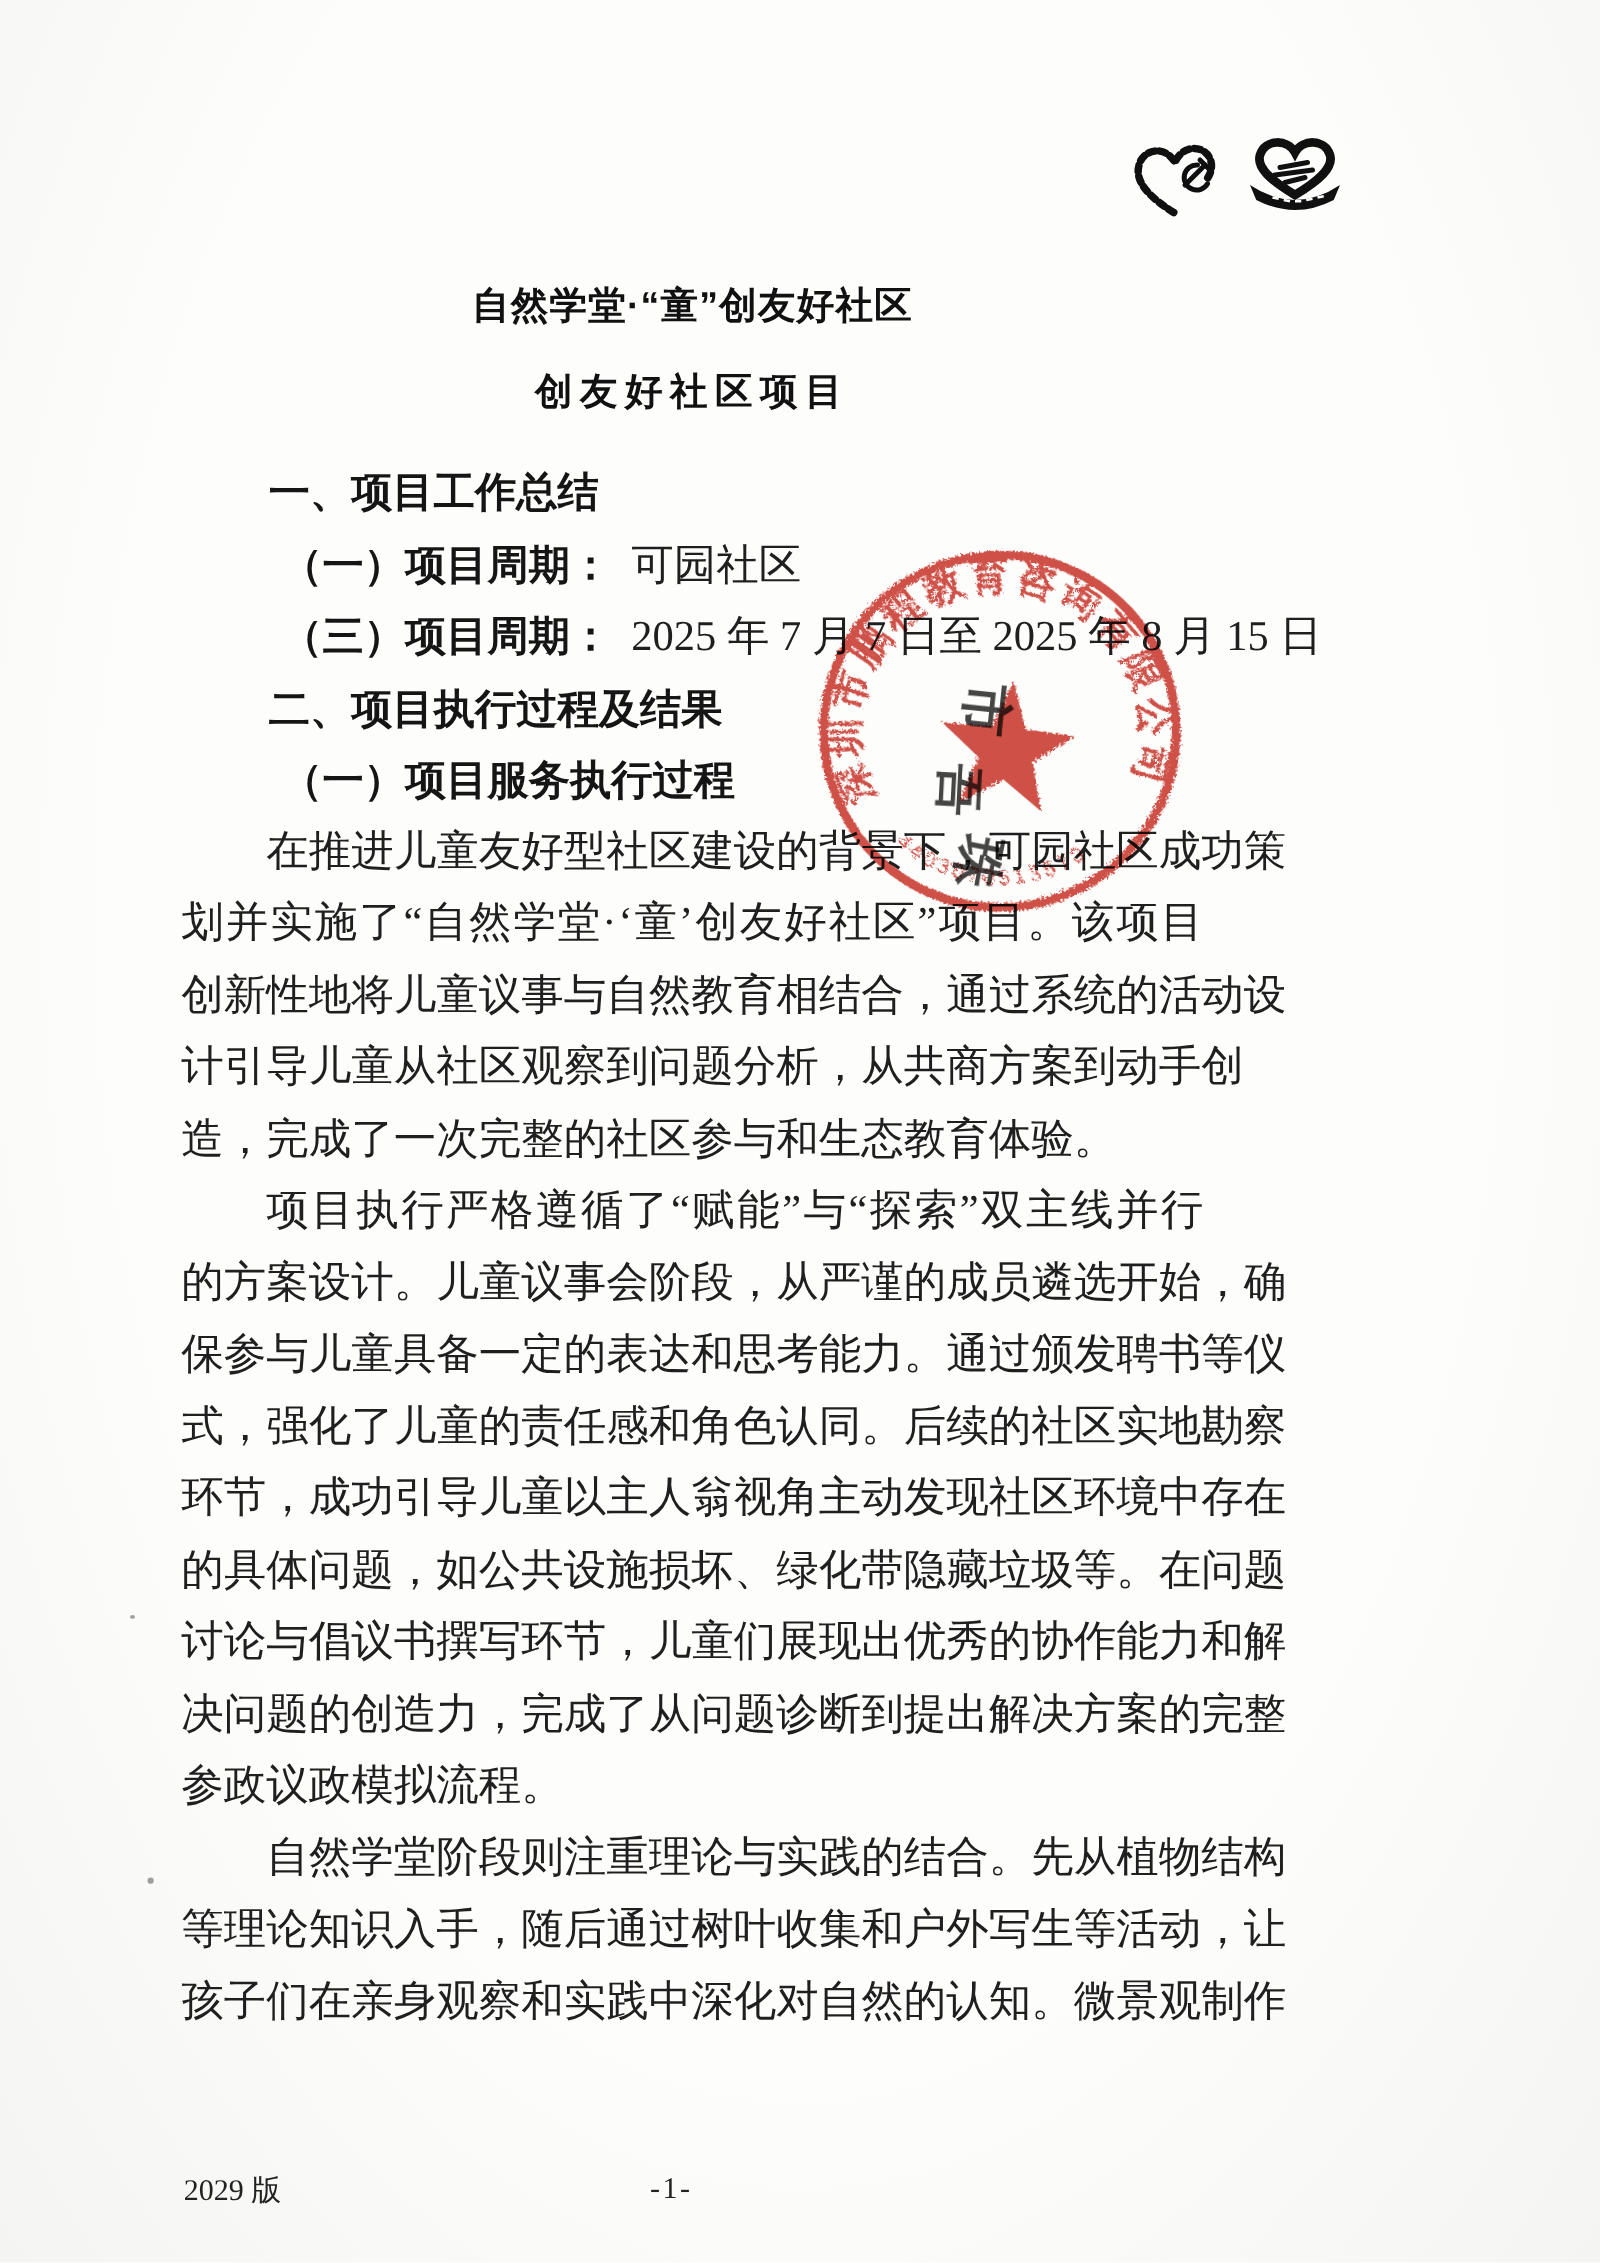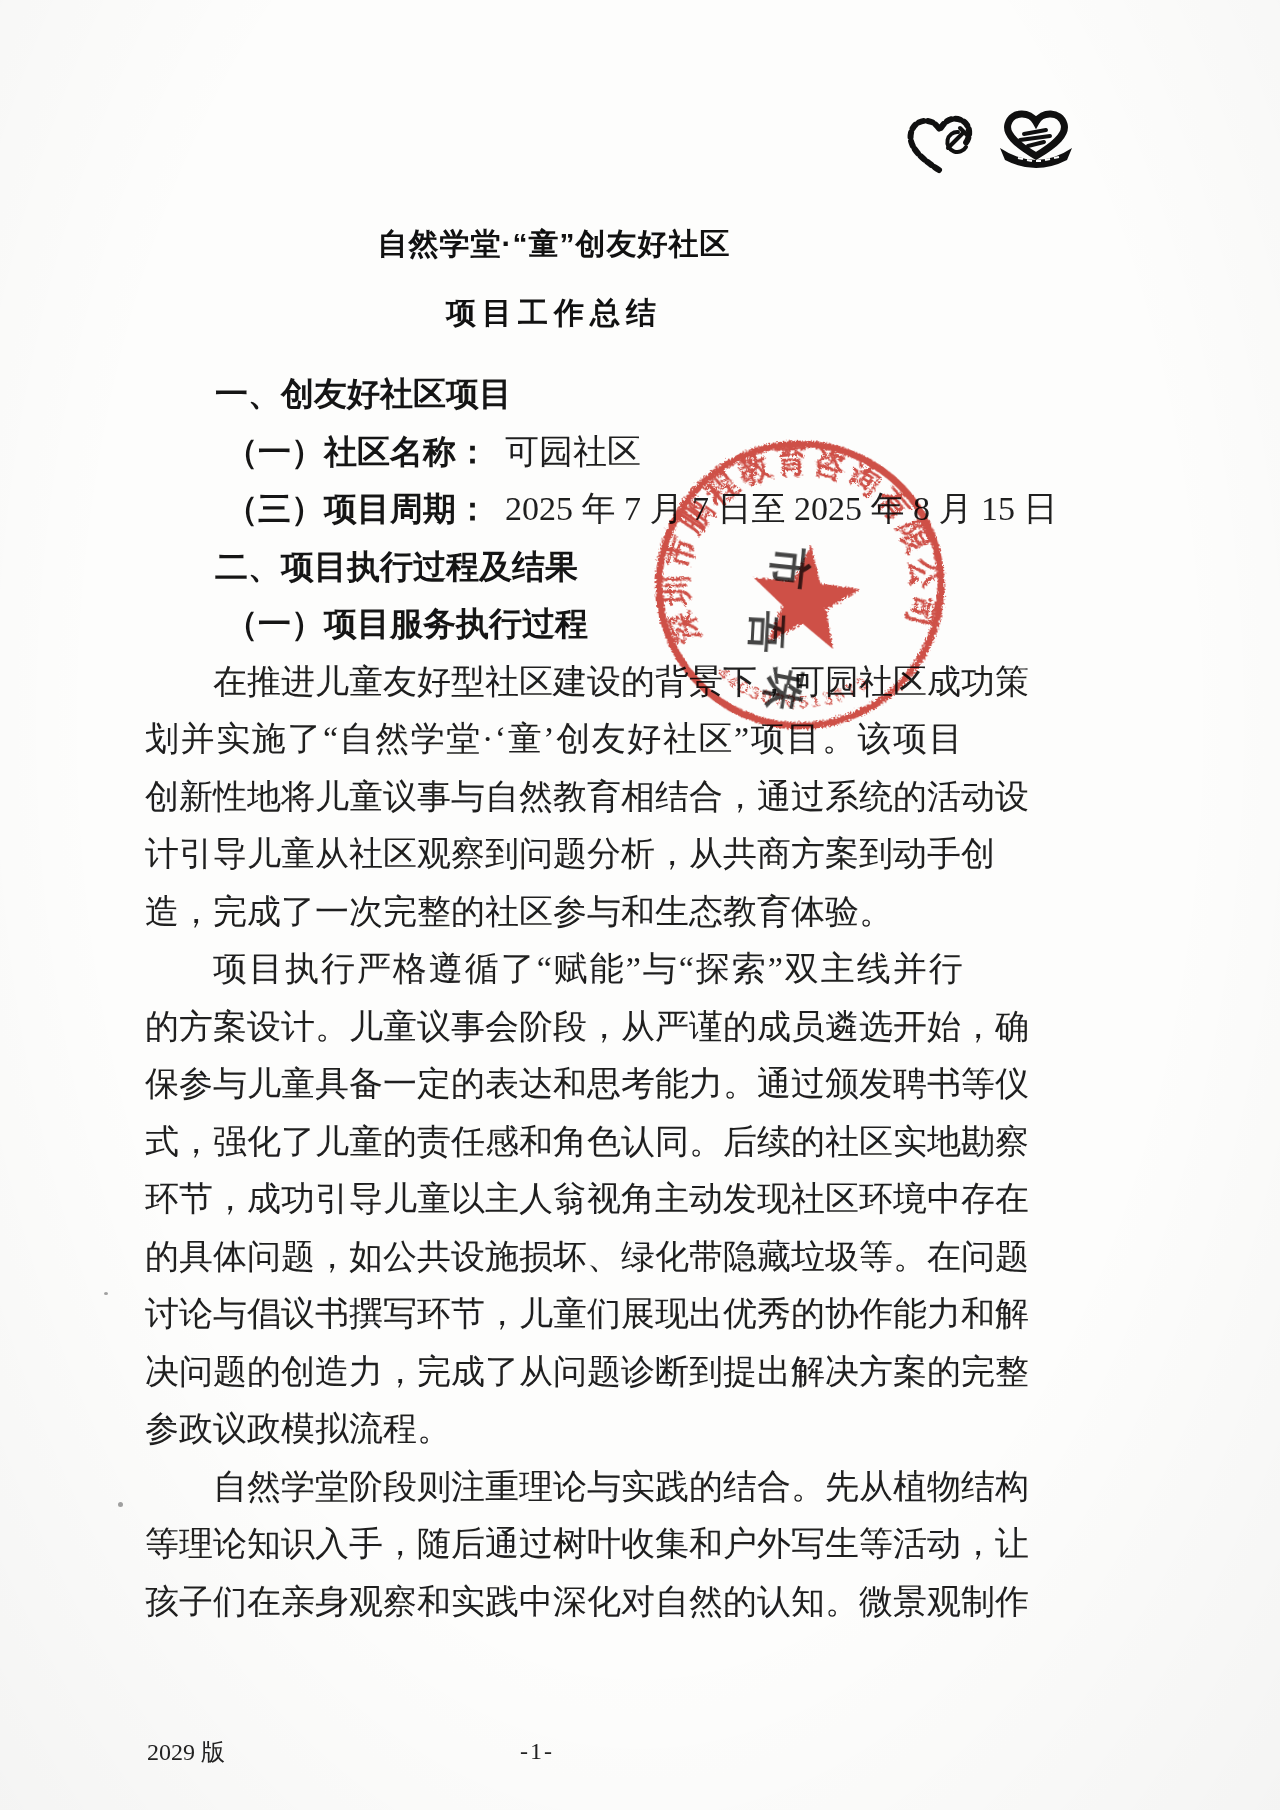--- a/index.html
+++ b/index.html
@@ -86,27 +86,27 @@
         <path d="M34 40 L 50 36"></path>
       </g>
       <path d="M6 42 Q 42 66 78 42 L 73 54 Q 42 70 11 54 Z" fill="#101010"></path>
       <g stroke="#ffffff" stroke-width="2">
         <path d="M24 52 l 5 1 M33 54 l 5 1 M42 55 l 5 0 M51 54 l 5 -1 M60 52 l 5 -1"></path>
       </g>
     </svg>
   </div>
 
   <div class="title t1">自然学堂·“童”创友好社区</div>
-  <div class="title t2">项目工作总结</div>
+  <div class="title t2">创友好社区项目</div>
 
   <div class="doc">
-    <div class="row head">一、创友好社区项目</div>
+    <div class="row head">一、项目工作总结</div>
 
     <div class="row item">
-      <span class="lab">（一）社区名称：</span><span class="val">可园社区</span>
+      <span class="lab">（一）项目周期：</span><span class="val">可园社区</span>
     </div>
     <div class="row item">
       <span class="lab">（三）项目周期：</span><span class="val">2025 年 7 月 7 日至 2025 年 8 月 15 日</span>
     </div>
 
     <div class="row head">二、项目执行过程及结果</div>
     <div class="row head item">（一）项目服务执行过程</div>
 
     <div class="row jl indent">
         <span>在</span>

